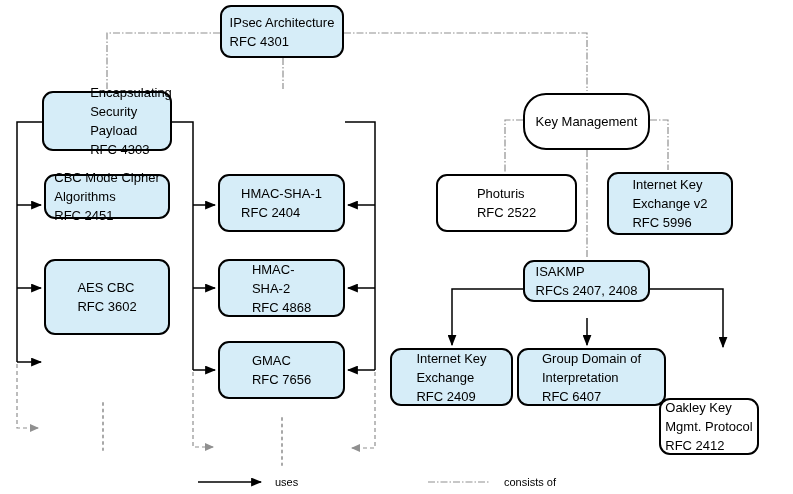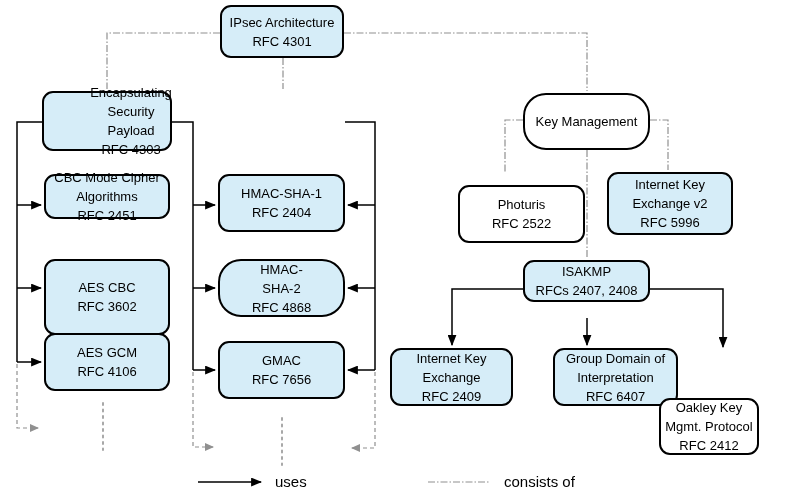--- a/index.html
+++ b/index.html
@@ -13,25 +13,25 @@
   #canvas{
     position:relative;width:793px;height:494px;background:#fff;overflow:hidden;
     font-family:"Liberation Sans", sans-serif;color:#000;
   }
   #edges{position:absolute;left:0;top:0;width:793px;height:494px;}
   .node{
     position:absolute;box-sizing:border-box;
     display:flex;align-items:center;justify-content:center;
     border:2px solid var(--line);border-radius:11px;
     background:var(--blue);
-    font-size:13px;line-height:19px;text-align:center;white-space:pre-line;
+    font-size:13px;line-height:19px;text-align:left;white-space:pre-line;
   }
   .node.white{background:var(--white-fill);}
   .legend-label{
-    position:absolute;font-size:15px;line-height:18px;
+    position:absolute;font-size:11px;line-height:18px;
   }
   path.solid{stroke:var(--line);stroke-width:1.5;fill:none;}
   path.dashdot{stroke:var(--gray);stroke-width:1.2;fill:none;stroke-dasharray:7 2 1.5 2;}
   path.graydash{stroke:var(--gray);stroke-width:1.2;fill:none;stroke-dasharray:4 3;}
   path.dotted{stroke:var(--dot);stroke-width:2;fill:none;stroke-dasharray:2 4.5;stroke-linecap:round;}
 </style>
 </head>
 <body>
 
 <div id="canvas">
@@ -95,62 +95,58 @@
   </div>
   <div class="node" style="left:44px;top:174px;width:126px;height:45px;">
     <span>CBC Mode Cipher
 Algorithms
 RFC 2451</span>
   </div>
   <div class="node" style="left:44px;top:259px;width:126px;height:76px;">
     <span>AES CBC
 RFC 3602</span>
   </div>
-  <div class="node" style="left:44px;top:333px;width:126px;height:58px;">
-    <span>AES GCM
-RFC 4106</span>
-  </div>
 
   <div class="node" style="left:218px;top:174px;width:127px;height:58px;">
     <span>HMAC-SHA-1
 RFC 2404</span>
   </div>
-  <div class="node" style="left:218px;top:259px;width:127px;height:58px;border-radius:23px;">
+  <div class="node" style="left:218px;top:259px;width:127px;height:58px;">
     <span>HMAC-
 SHA-2
 RFC 4868</span>
   </div>
   <div class="node" style="left:218px;top:341px;width:127px;height:58px;">
     <span>GMAC
 RFC 7656</span>
   </div>
 
   <div class="node white" style="left:523px;top:93px;width:127px;height:57px;border-radius:23px;">
     <span>Key Management</span>
   </div>
-  <div class="node white" style="left:458px;top:174px;width:127px;height:58px;margin-top:11px;">
+  <div class="node white" style="left:436px;top:174px;width:141px;height:58px;">
     <span>Photuris
 RFC 2522</span>
   </div>
   <div class="node" style="left:607px;top:172px;width:126px;height:63px;">
     <span>Internet Key
 Exchange v2
 RFC 5996</span>
   </div>
   <div class="node" style="left:523px;top:260px;width:127px;height:42px;">
     <span>ISAKMP
 RFCs 2407, 2408</span>
   </div>
 
   <div class="node" style="left:390px;top:348px;width:123px;height:58px;">
     <span>Internet Key
 Exchange
 RFC 2409</span>
   </div>
-  <div class="node" style="left:553px;top:348px;width:125px;height:58px;">
+  <div class="node" style="left:517px;top:348px;width:149px;height:58px;">
     <span>Group Domain of
 Interpretation
 RFC 6407</span>
   </div>
   <div class="node white" style="left:659px;top:350px;width:100px;height:57px;margin-top:48px;">
     <span>Oakley Key
 Mgmt. Protocol
 RFC 2412</span>
   </div>
 

